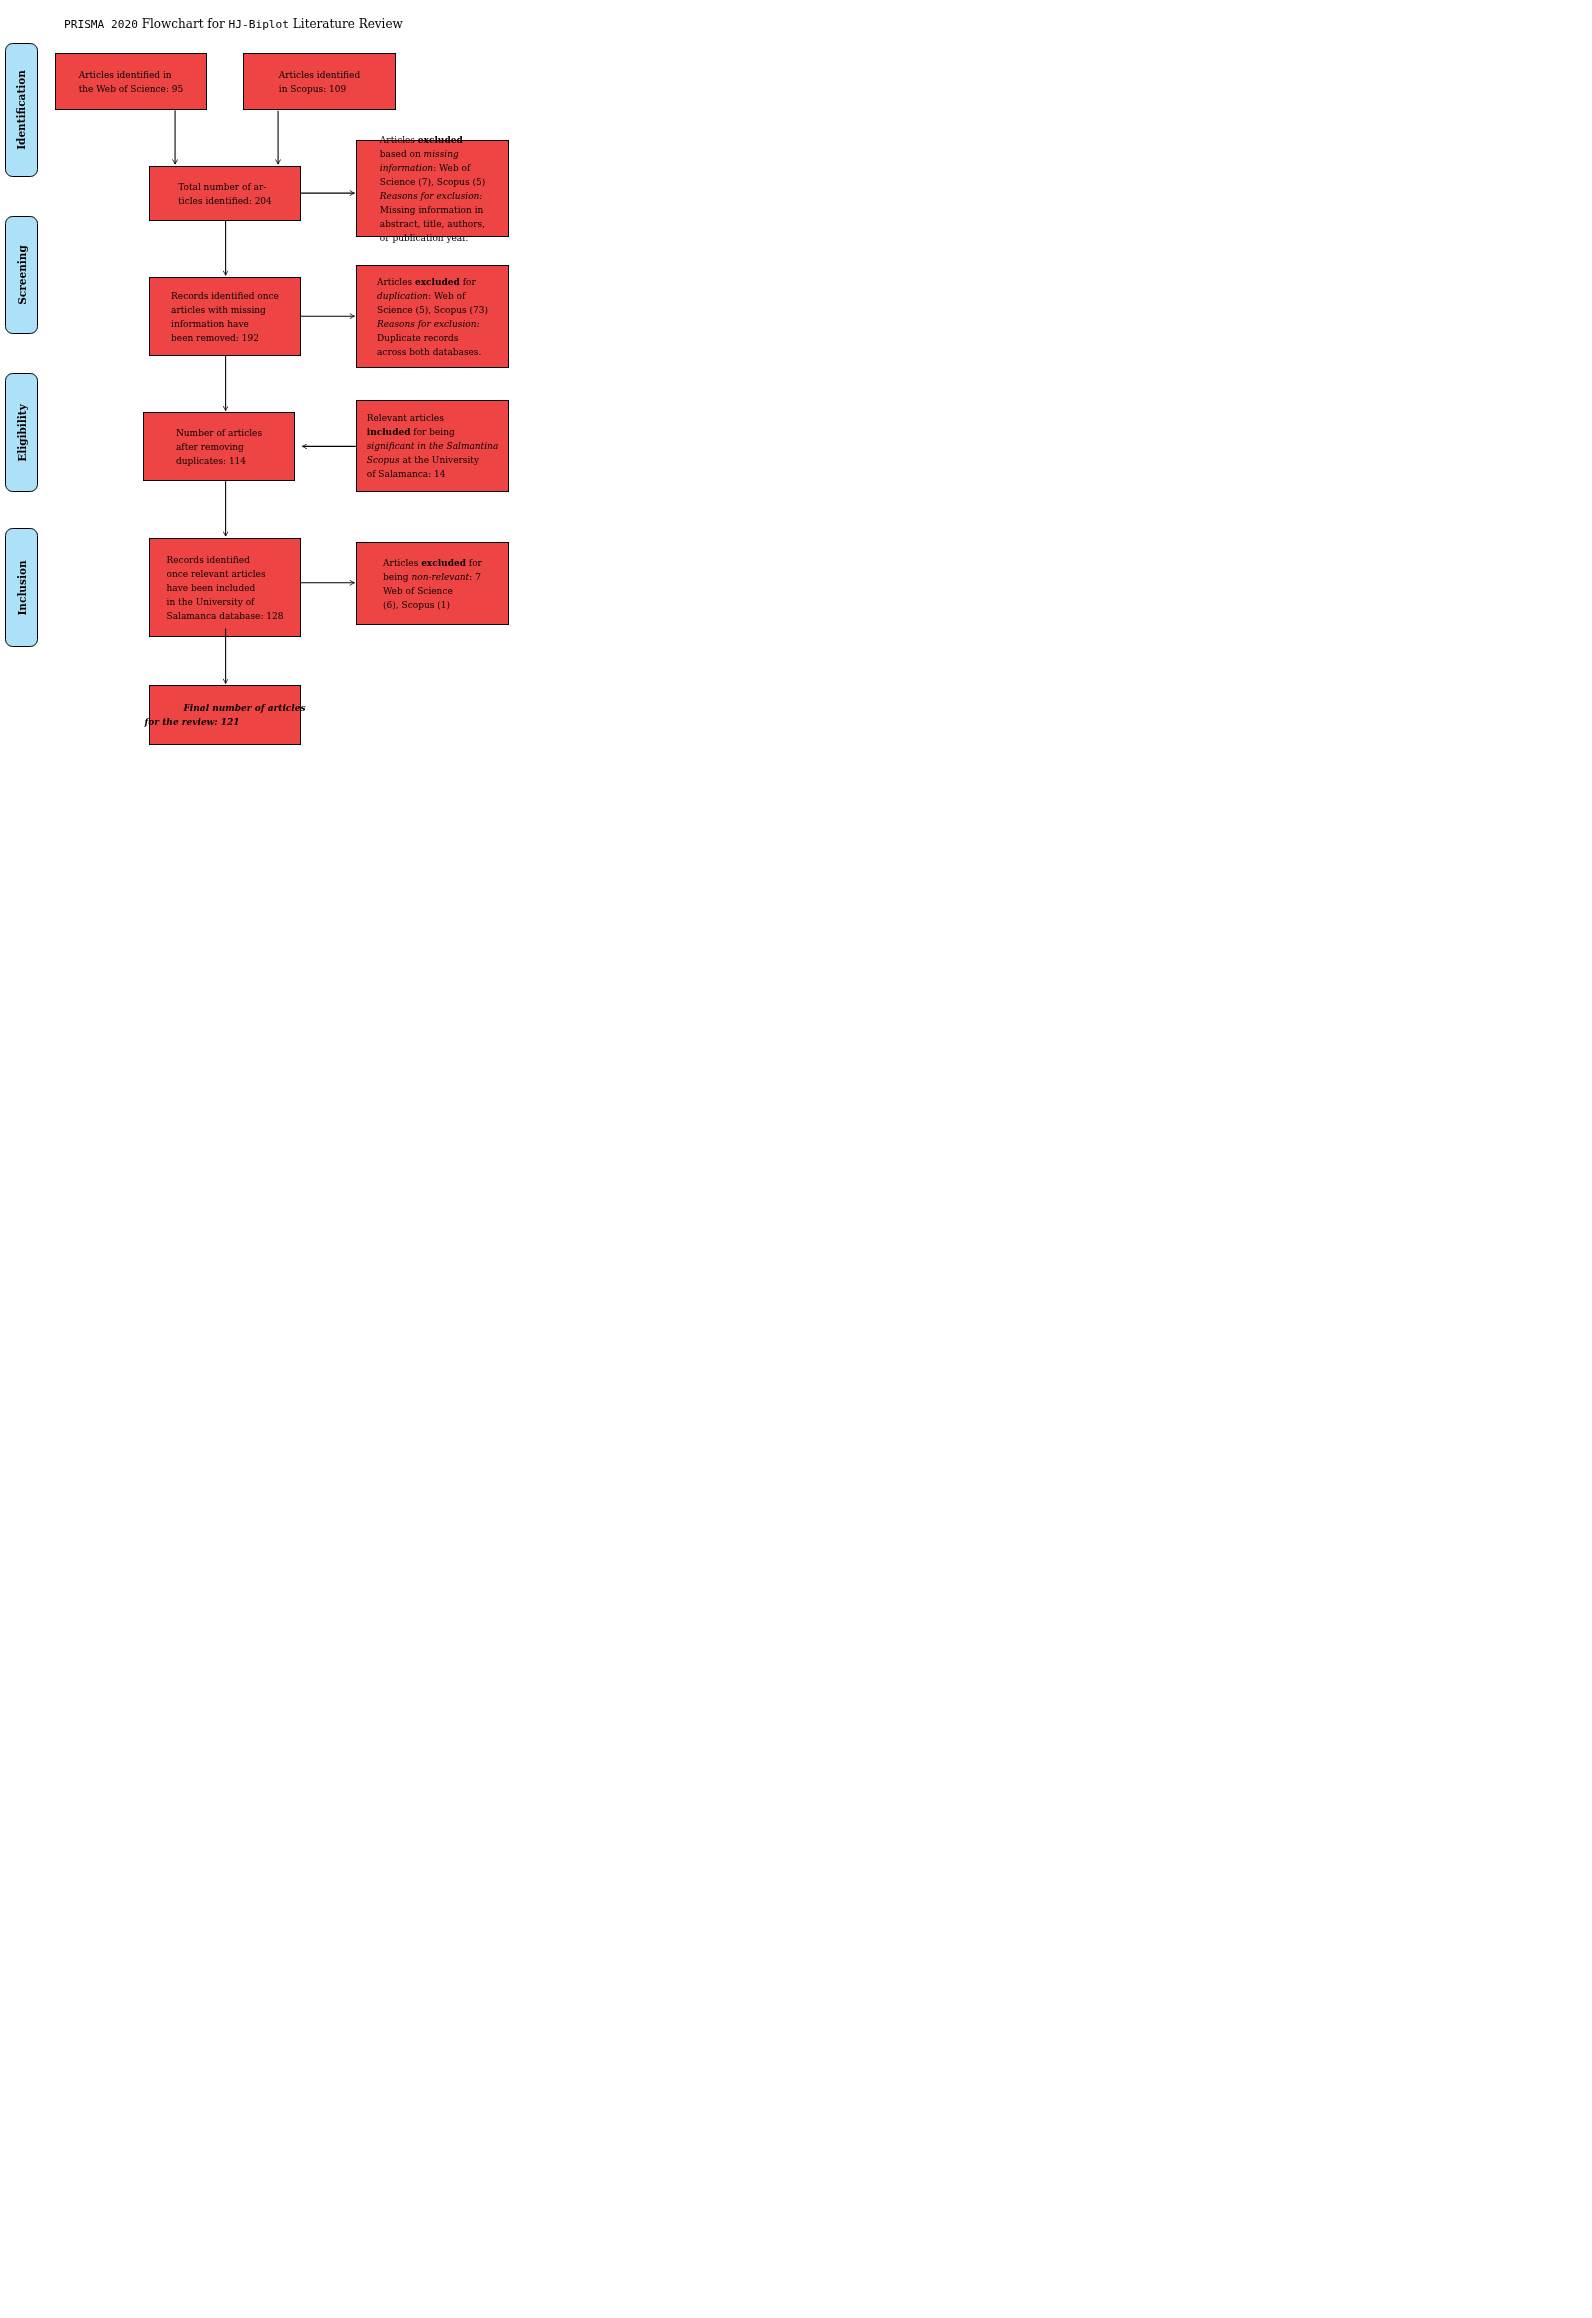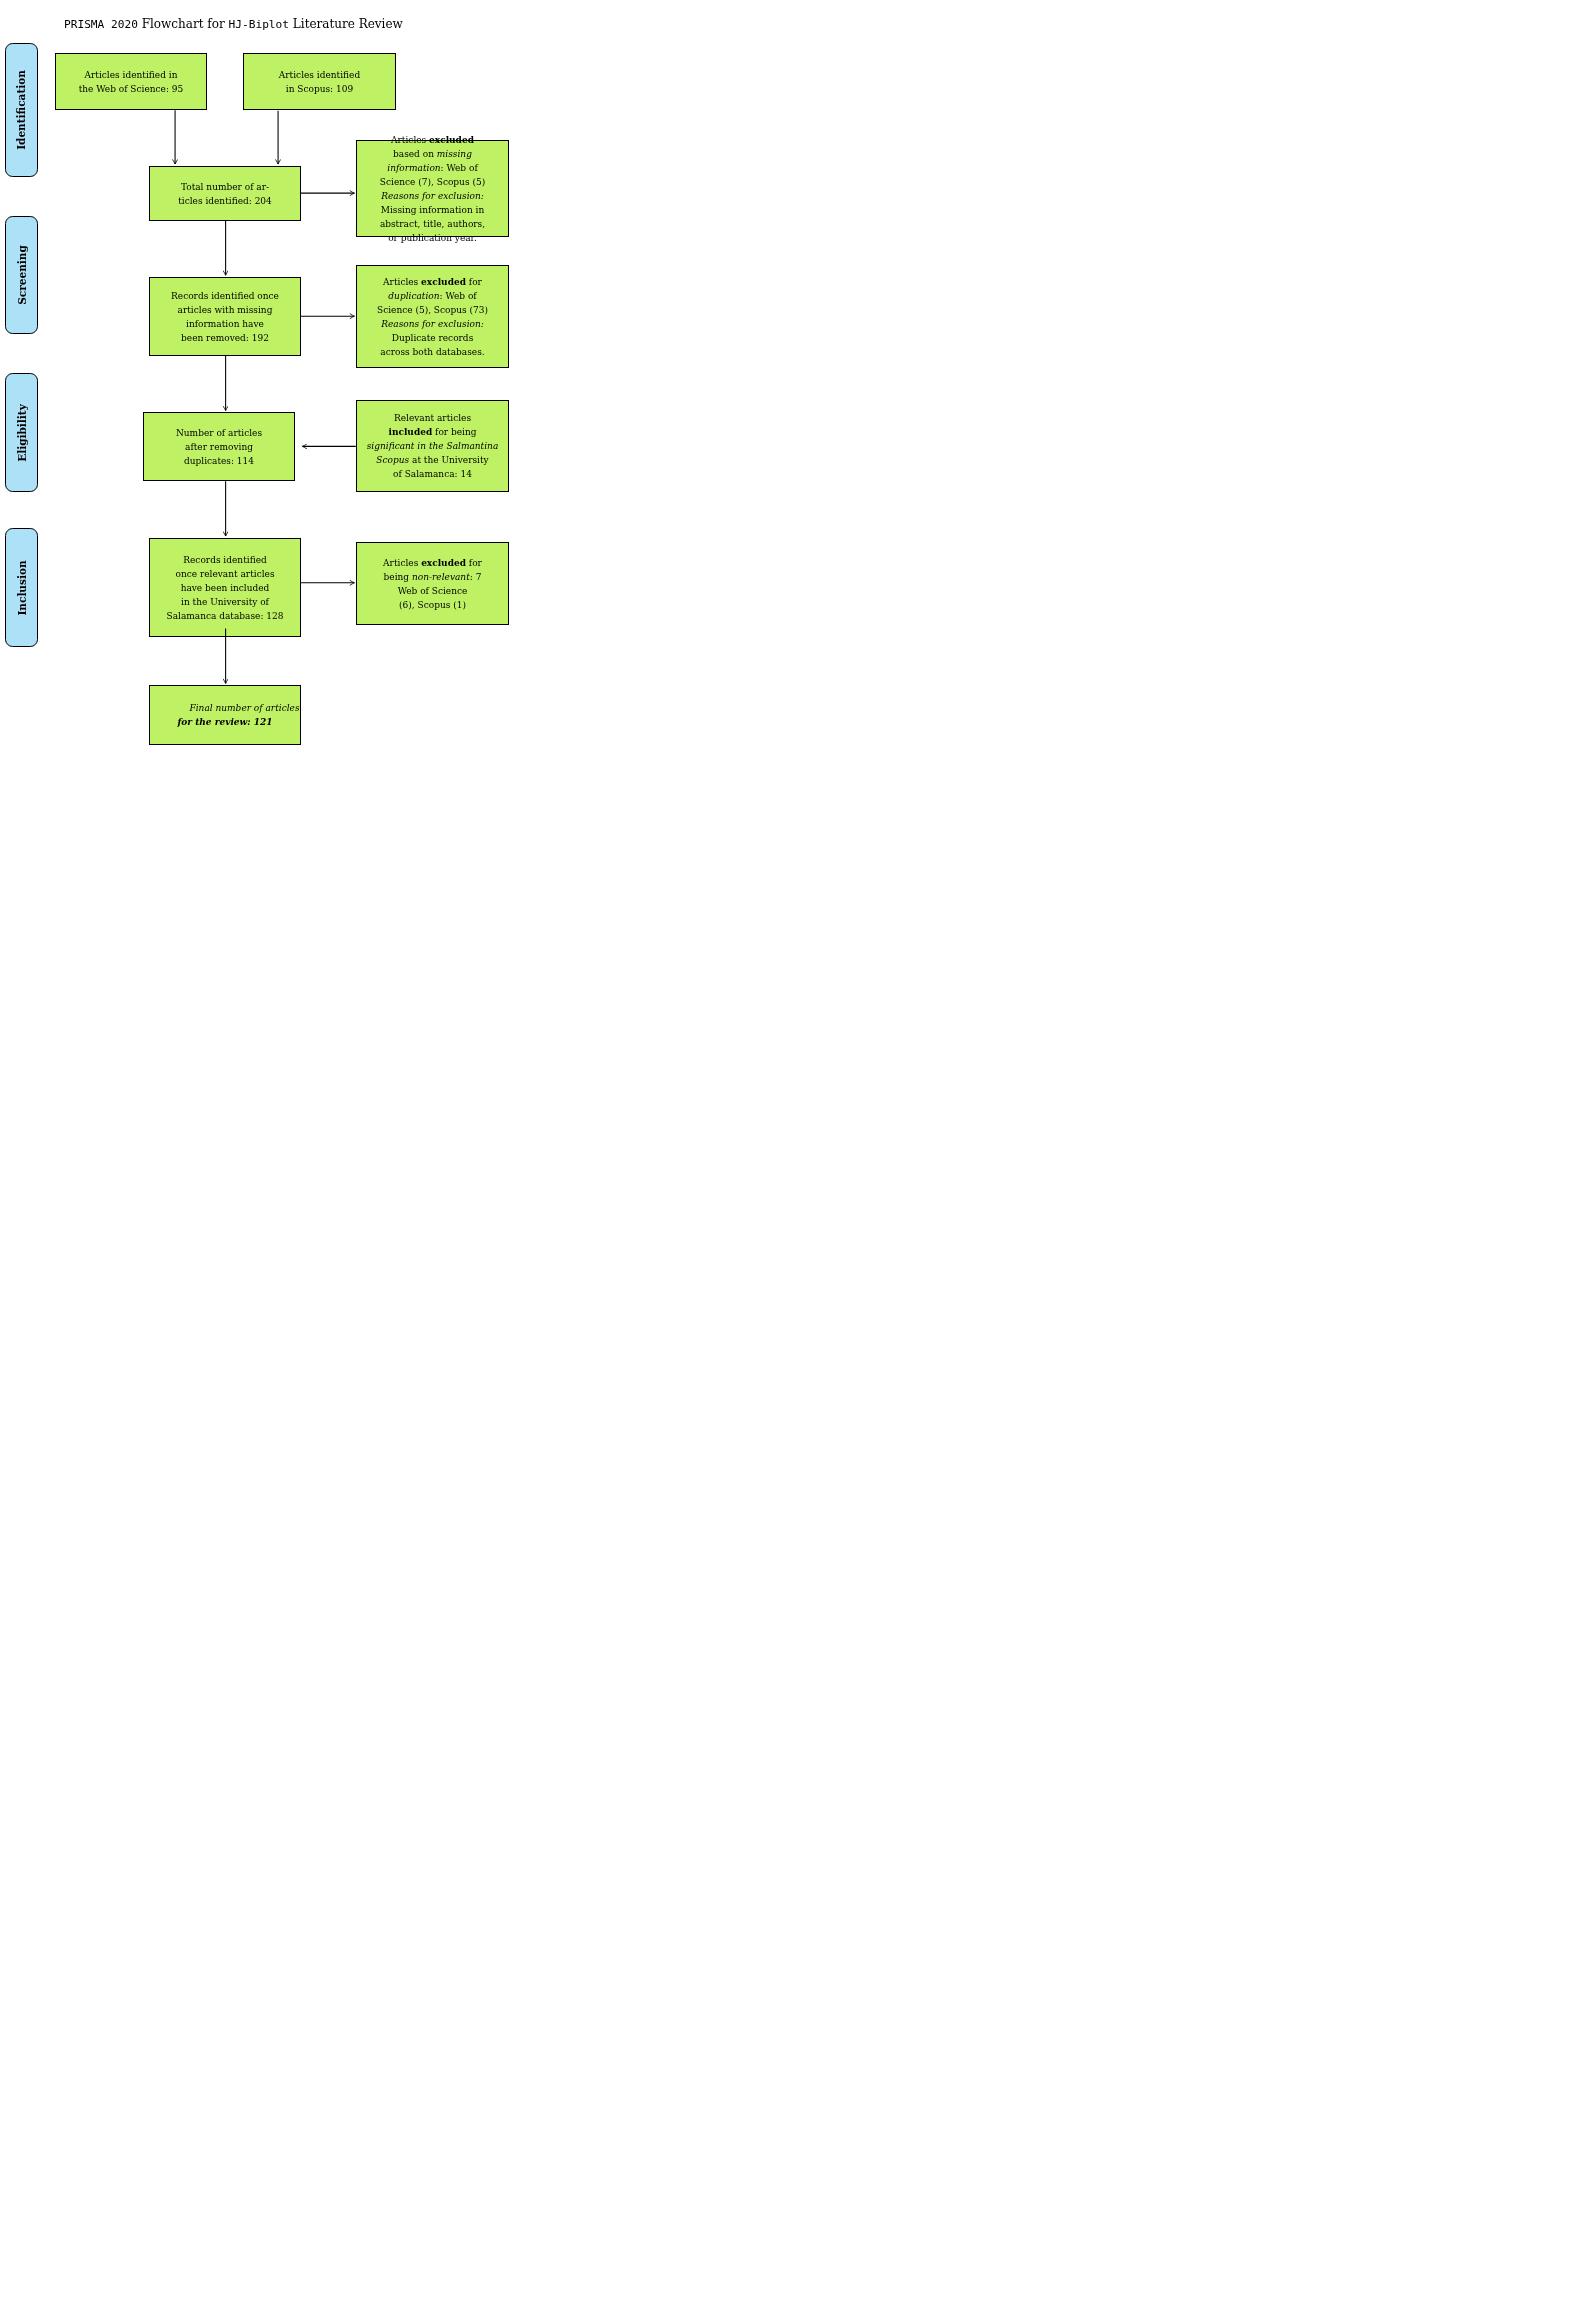--- a/index.html
+++ b/index.html
@@ -34,24 +34,23 @@
   }
   .vtext{
     transform:rotate(-90deg);
     white-space:nowrap;
     font-weight:bold;font-size:10.5px;
     font-family:"DejaVu Serif","Liberation Serif",serif;
   }
   .box{
     position:absolute;
     border:1.4px solid #000;
-    background:#bef264;
+    background:#ef4444;
     box-sizing:border-box;
     display:flex;align-items:center;justify-content:center;
-    text-align:center;
   }
   .btext{font-size:9px;line-height:14px;}
   .tline{white-space:nowrap;}
   .arrows{position:absolute;left:0;top:0;pointer-events:none;}
 </style>
 </head>
 <body>
 
 <div class="page">
 
@@ -110,21 +109,21 @@
     <div class="btext">
         <div class="tline"><span>Records identified</span></div>
         <div class="tline"><span>once relevant articles</span></div>
         <div class="tline"><span>have been included</span></div>
         <div class="tline"><span>in the University of</span></div>
         <div class="tline"><span>Salamanca database: 128</span></div>
       </div>
   </div>
   <div class="box" style="left:149px;top:685px;width:152px;height:60px">
     <div class="btext">
-        <div class="tline"><span style="font-weight: normal; font-style: italic; margin-left: 39px;">Final number of articles</span></div>
+        <div class="tline"><span style="font-weight: bold; font-style: italic; margin-left: 39px;">Final number of articles</span></div>
         <div class="tline"><span style="font-weight: bold; font-style: italic;">for the review: 121</span></div>
       </div>
   </div>
 
   <div class="box" style="left:356px;top:140px;width:153px;height:97px">
     <div class="btext">
         <div class="tline"><span>Articles </span><span style="font-weight: bold;">excluded</span></div>
         <div class="tline"><span>based on </span><span style="font-style: italic; margin-top: 44px;">missing</span></div>
         <div class="tline"><span style="font-style: italic;">information</span><span>: Web of</span></div>
         <div class="tline"><span>Science (7), Scopus (5)</span></div>

